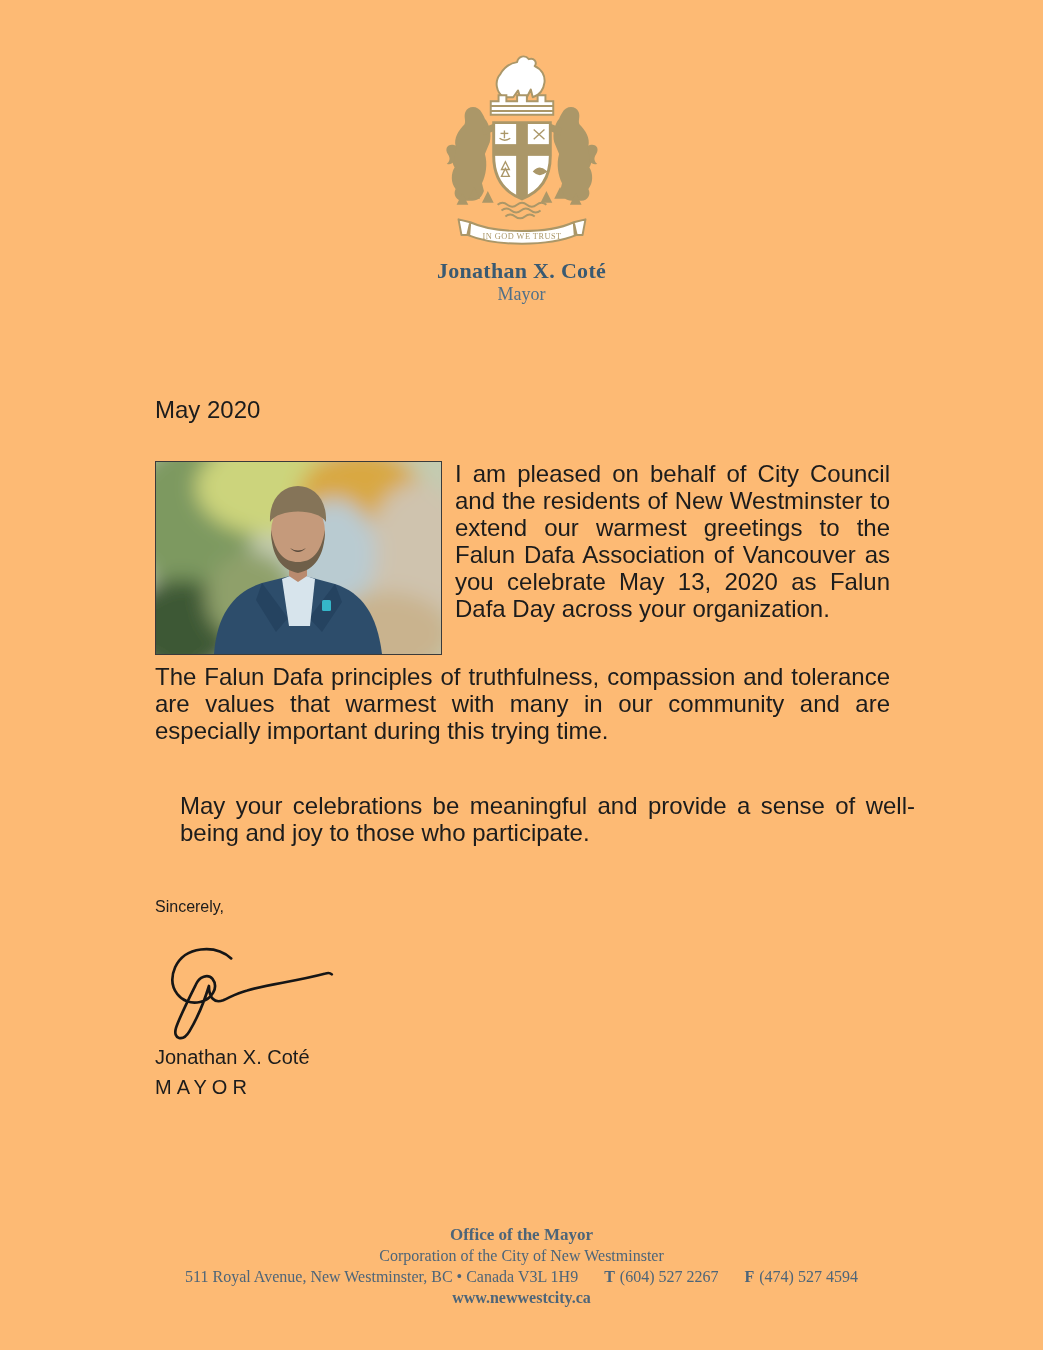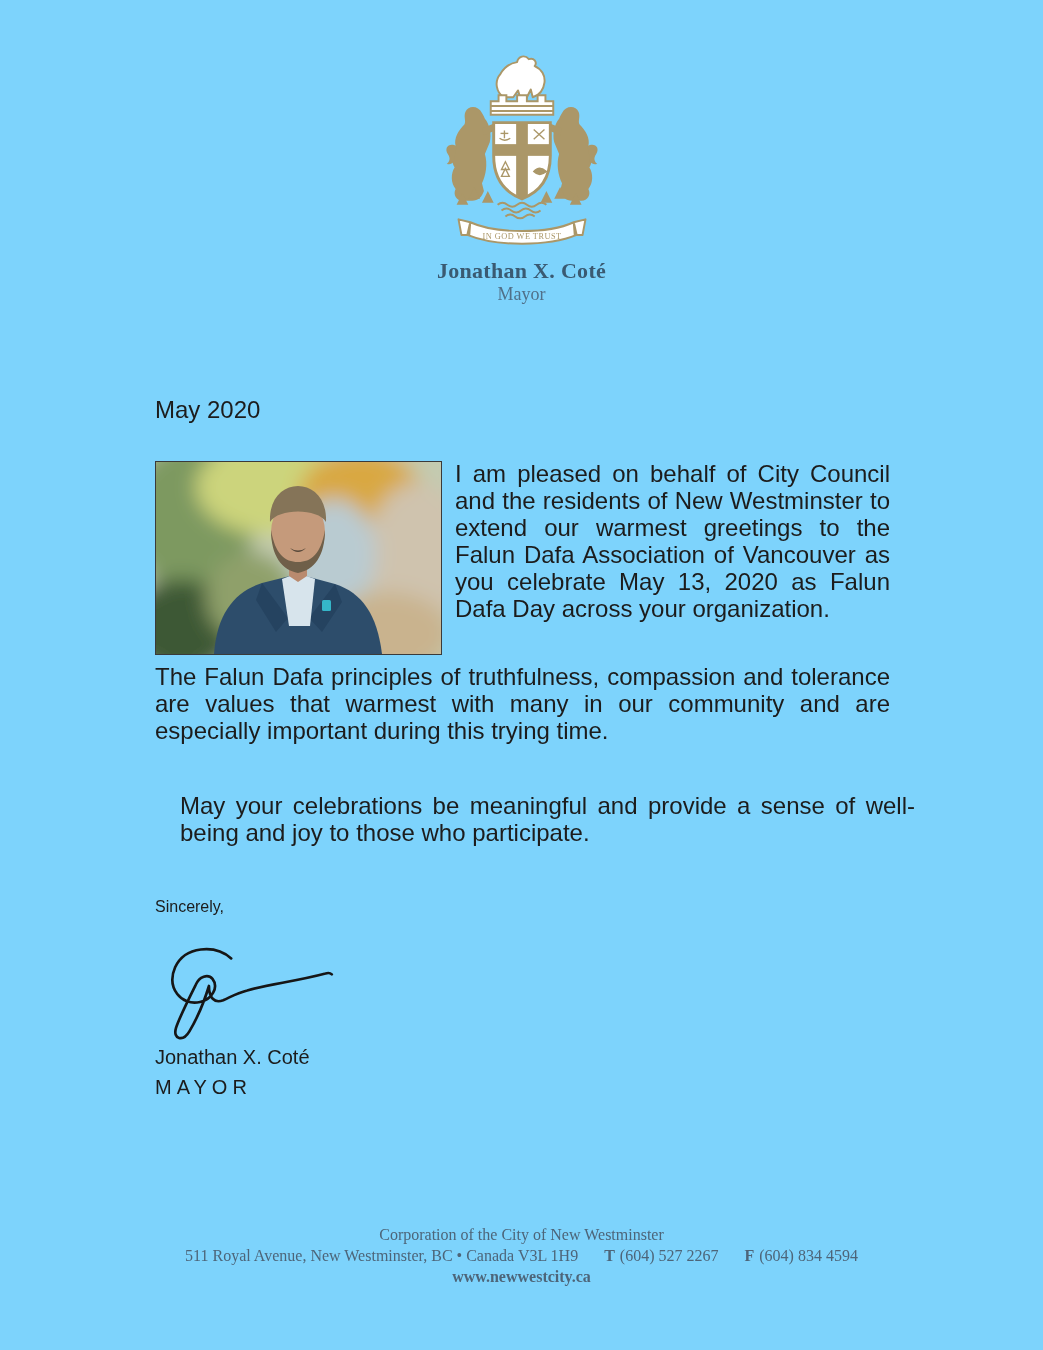--- a/index.html
+++ b/index.html
@@ -4,21 +4,21 @@
 <style>
   html, body {
     margin: 0;
     padding: 0;
     background: #ffffff;
   }
   .page {
     position: relative;
     width: 1043px;
     height: 1350px;
-    background: #7dd3fc;
+    background: #fdba74;
     font-family: "Liberation Sans", sans-serif;
     color: #1c1c1c;
     overflow: hidden;
   }
 
   
   .crest-wrap {
     position: absolute;
     top: 52px;
     left: 0;
@@ -253,20 +253,21 @@
   <div class="signature-wrap">
     <svg width="178" height="100" viewBox="0 0 200 112">
       <path d="M80,16 C62,0 28,2 17,26 C7,49 24,70 45,65 C59,62 66,48 59,39 C54,33 44,36 40,46 C32,62 22,82 18,94 C14,107 26,110 33,98 C42,83 51,60 55,47 C55,60 61,67 71,63 C80,59 86,55 98,52 C122,45 152,42 186,33 C189,32 191,32 193,34" fill="none" stroke="#161616" stroke-width="3" stroke-linecap="round" stroke-linejoin="round"></path>
     </svg>
   </div>
 
   <div class="signer-name">Jonathan X. Coté</div>
   <div class="signer-title">MAYOR</div>
 
   <div class="footer">
+    <div class="office">Office of the Mayor</div>
     <div class="corporation">Corporation of the City of New Westminster</div>
     <div class="address-line">
-      <span>511 Royal Avenue, New Westminster, BC • Canada  V3L 1H9</span><span class="contact"><span class="lbl">T</span><span>(604) 527 2267</span></span><span class="contact"><span class="lbl">F</span><span>(604) 834 4594</span></span>
+      <span>511 Royal Avenue, New Westminster, BC • Canada  V3L 1H9</span><span class="contact"><span class="lbl">T</span><span>(604) 527 2267</span></span><span class="contact"><span class="lbl">F</span><span>(474) 527 4594</span></span>
     </div>
     <div class="website">www.newwestcity.ca</div>
   </div>
 
 </div>
 
 </body></html>

